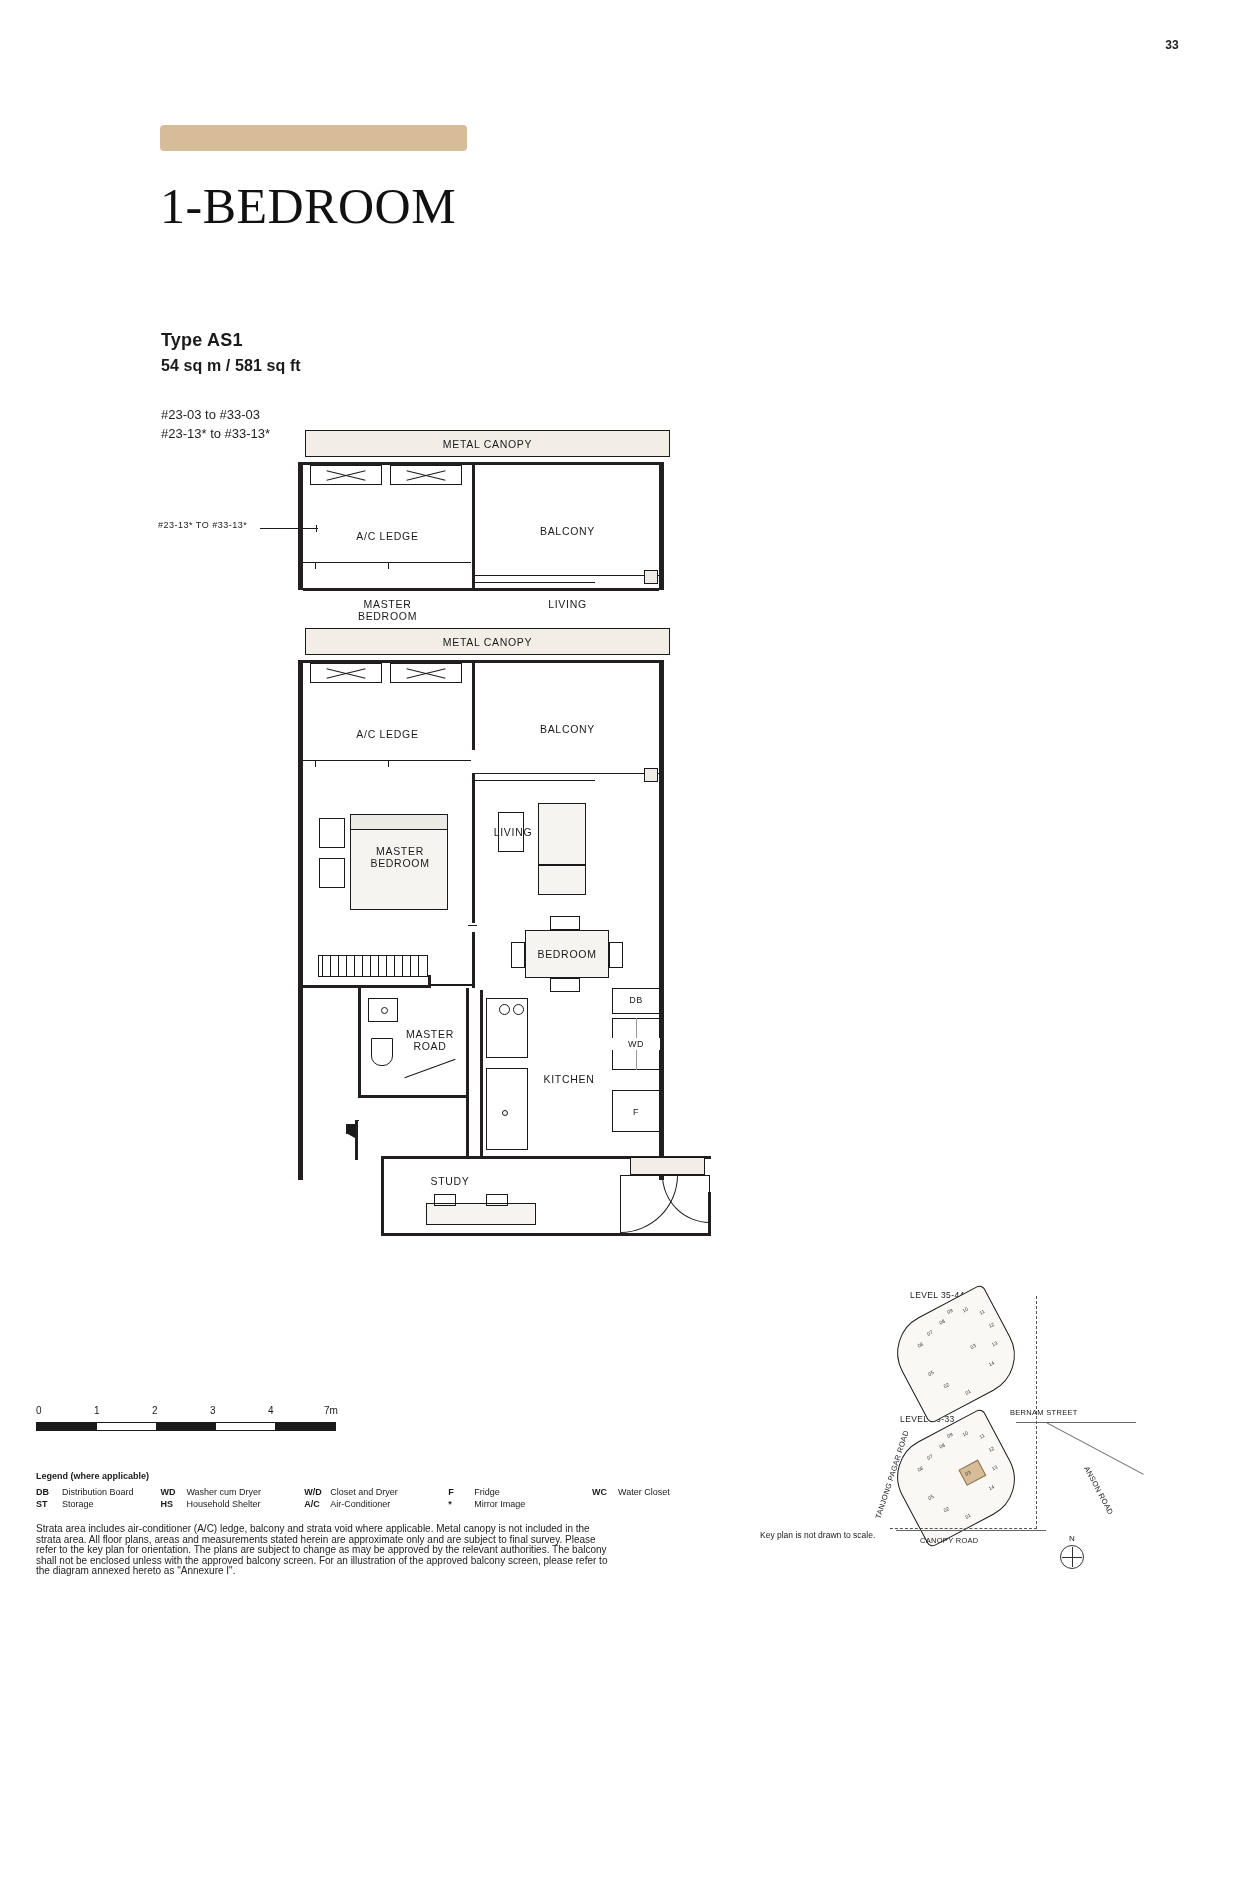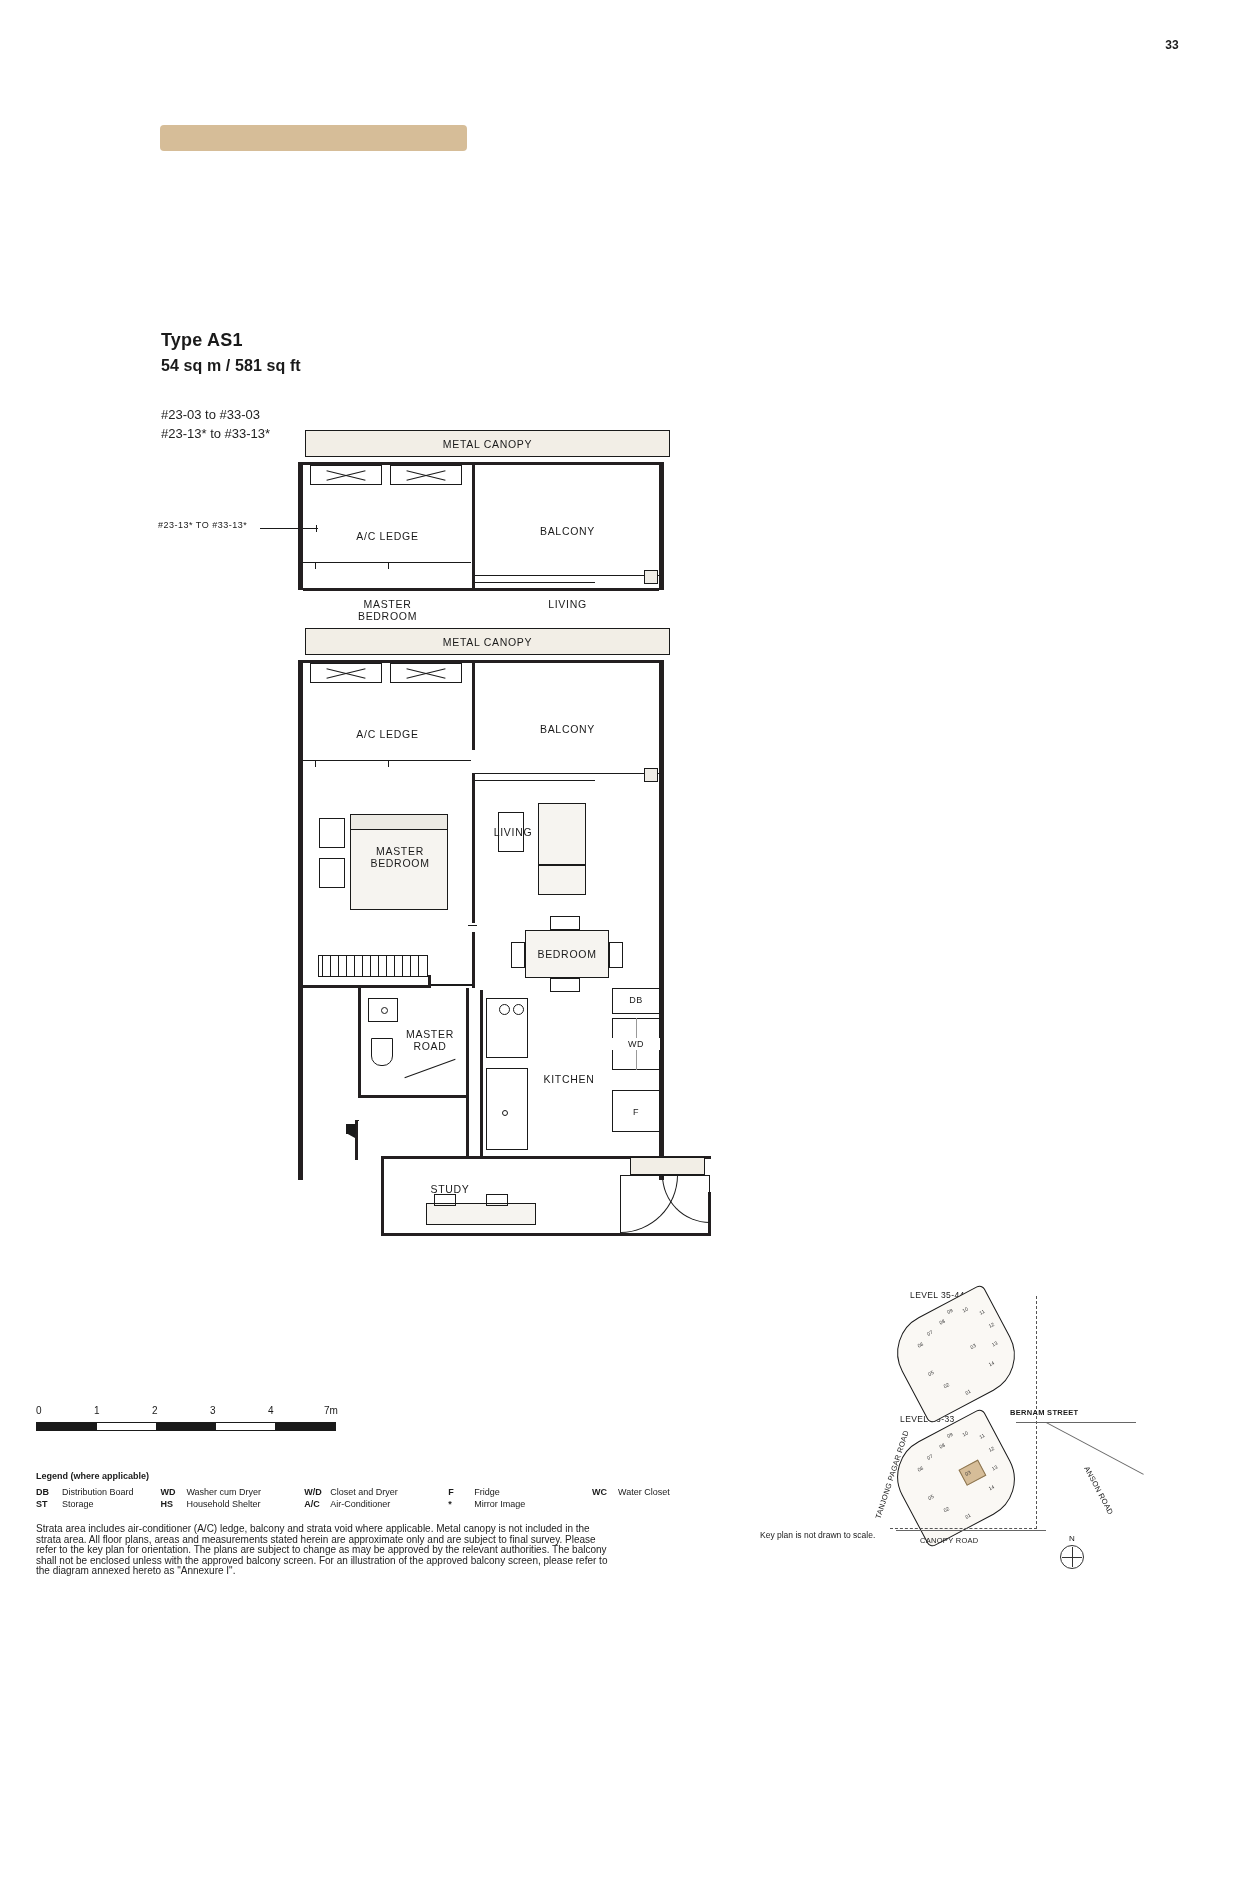--- a/index.html
+++ b/index.html
@@ -57,20 +57,21 @@
 </head>
 <body>
 
 <div class="page">
 
   <div class="pagenum">33</div>
 
   <div class="gold-bar"></div>
 
   <div class="title">
+    <span>1-BEDROOM</span>
   </div>
 
   <div class="type">Type AS1</div>
   <div class="area">54  sq m / 581 sq ft</div>
   <div class="units">
     <div>#23-03 to #33-03</div>
     <div>#23-13* to #33-13*</div>
   </div>
 
   <div class="plan">
@@ -215,21 +216,21 @@
     <div class="ln" style="left:486px;top:498px;width:1px;height:52px;background:#999;"></div>
     <div class="lbl sm" style="left:462px;top:518px;width:48px;background:#fff;">WD</div>
     <div class="box" style="left:462px;top:570px;width:48px;height:42px;"></div>
     <div class="lbl sm" style="left:462px;top:586px;width:48px;">F</div>
 
     <div class="thick" style="left:231px;top:636px;width:280px;height:3px;"></div>
     <div class="thick" style="left:231px;top:636px;width:3px;height:80px;"></div>
     <div class="thick" style="left:231px;top:713px;width:330px;height:3px;"></div>
     <div class="thick" style="left:558px;top:672px;width:3px;height:44px;"></div>
     <div class="thick" style="left:511px;top:636px;width:50px;height:3px;"></div>
-    <div class="lbl" style="left:255px;top:655px;width:90px;margin-top:8px;">STUDY</div>
+    <div class="lbl" style="left:255px;top:655px;width:90px;">STUDY</div>
     <div class="box" style="left:276px;top:683px;width:110px;height:22px;background:#f6f4f0;"></div>
     <div class="box" style="left:284px;top:674px;width:22px;height:12px;"></div>
     <div class="box" style="left:336px;top:674px;width:22px;height:12px;"></div>
 
     <div class="box" style="left:480px;top:637px;width:75px;height:18px;background:#f2eee6;"></div>
     <div class="ln" style="left:480px;top:655px;width:75px;height:1px;"></div>
     <div class="ln" style="left:470px;top:655px;width:56px;height:56px;border:1px solid #1a1a1a;border-radius:0 0 60px 0;background:transparent;"></div>
     <div class="ln" style="left:512px;top:655px;width:46px;height:46px;border:1px solid #1a1a1a;border-radius:0 0 0 60px;background:transparent;"></div>
 
   </div>
@@ -333,21 +334,21 @@
       <div class="unitnum" style="position:absolute;left:66px;top:48px;">03</div>
       <div class="unitnum" style="position:absolute;left:92px;top:56px;">13</div>
       <div class="unitnum" style="position:absolute;left:22px;top:52px;">05</div>
       <div class="unitnum" style="position:absolute;left:30px;top:70px;">02</div>
       <div class="unitnum" style="position:absolute;left:80px;top:72px;">14</div>
       <div class="unitnum" style="position:absolute;left:46px;top:86px;">01</div>
     </div>
 
     <div style="position:absolute;left:0px;top:6px;width:146px;height:232px;border:1px dashed #555;border-left:none;border-top:none;"></div>
 
-    <div class="road" style="left:120px;top:118px;font-weight:bold;">BERNAM STREET</div>
+    <div class="road" style="left:120px;top:118px;">BERNAM STREET</div>
     <div class="road" style="left:-44px;top:180px;transform:rotate(-72deg);">TANJONG PAGAR ROAD</div>
     <div class="road" style="left:182px;top:196px;transform:rotate(62deg);">ANSON ROAD</div>
     <div class="road" style="left:30px;top:246px;">CANOPY ROAD</div>
     <div class="ln" style="left:126px;top:132px;width:120px;height:1px;background:#666;"></div>
     <div class="ln" style="left:150px;top:158px;width:110px;height:1px;background:#666;transform:rotate(28deg);"></div>
     <div class="ln" style="left:6px;top:240px;width:150px;height:1px;background:#666;"></div>
 
     <div class="kp-note">Key plan is not drawn to scale.</div>
     <div class="northwrap">
       <div>N</div>

